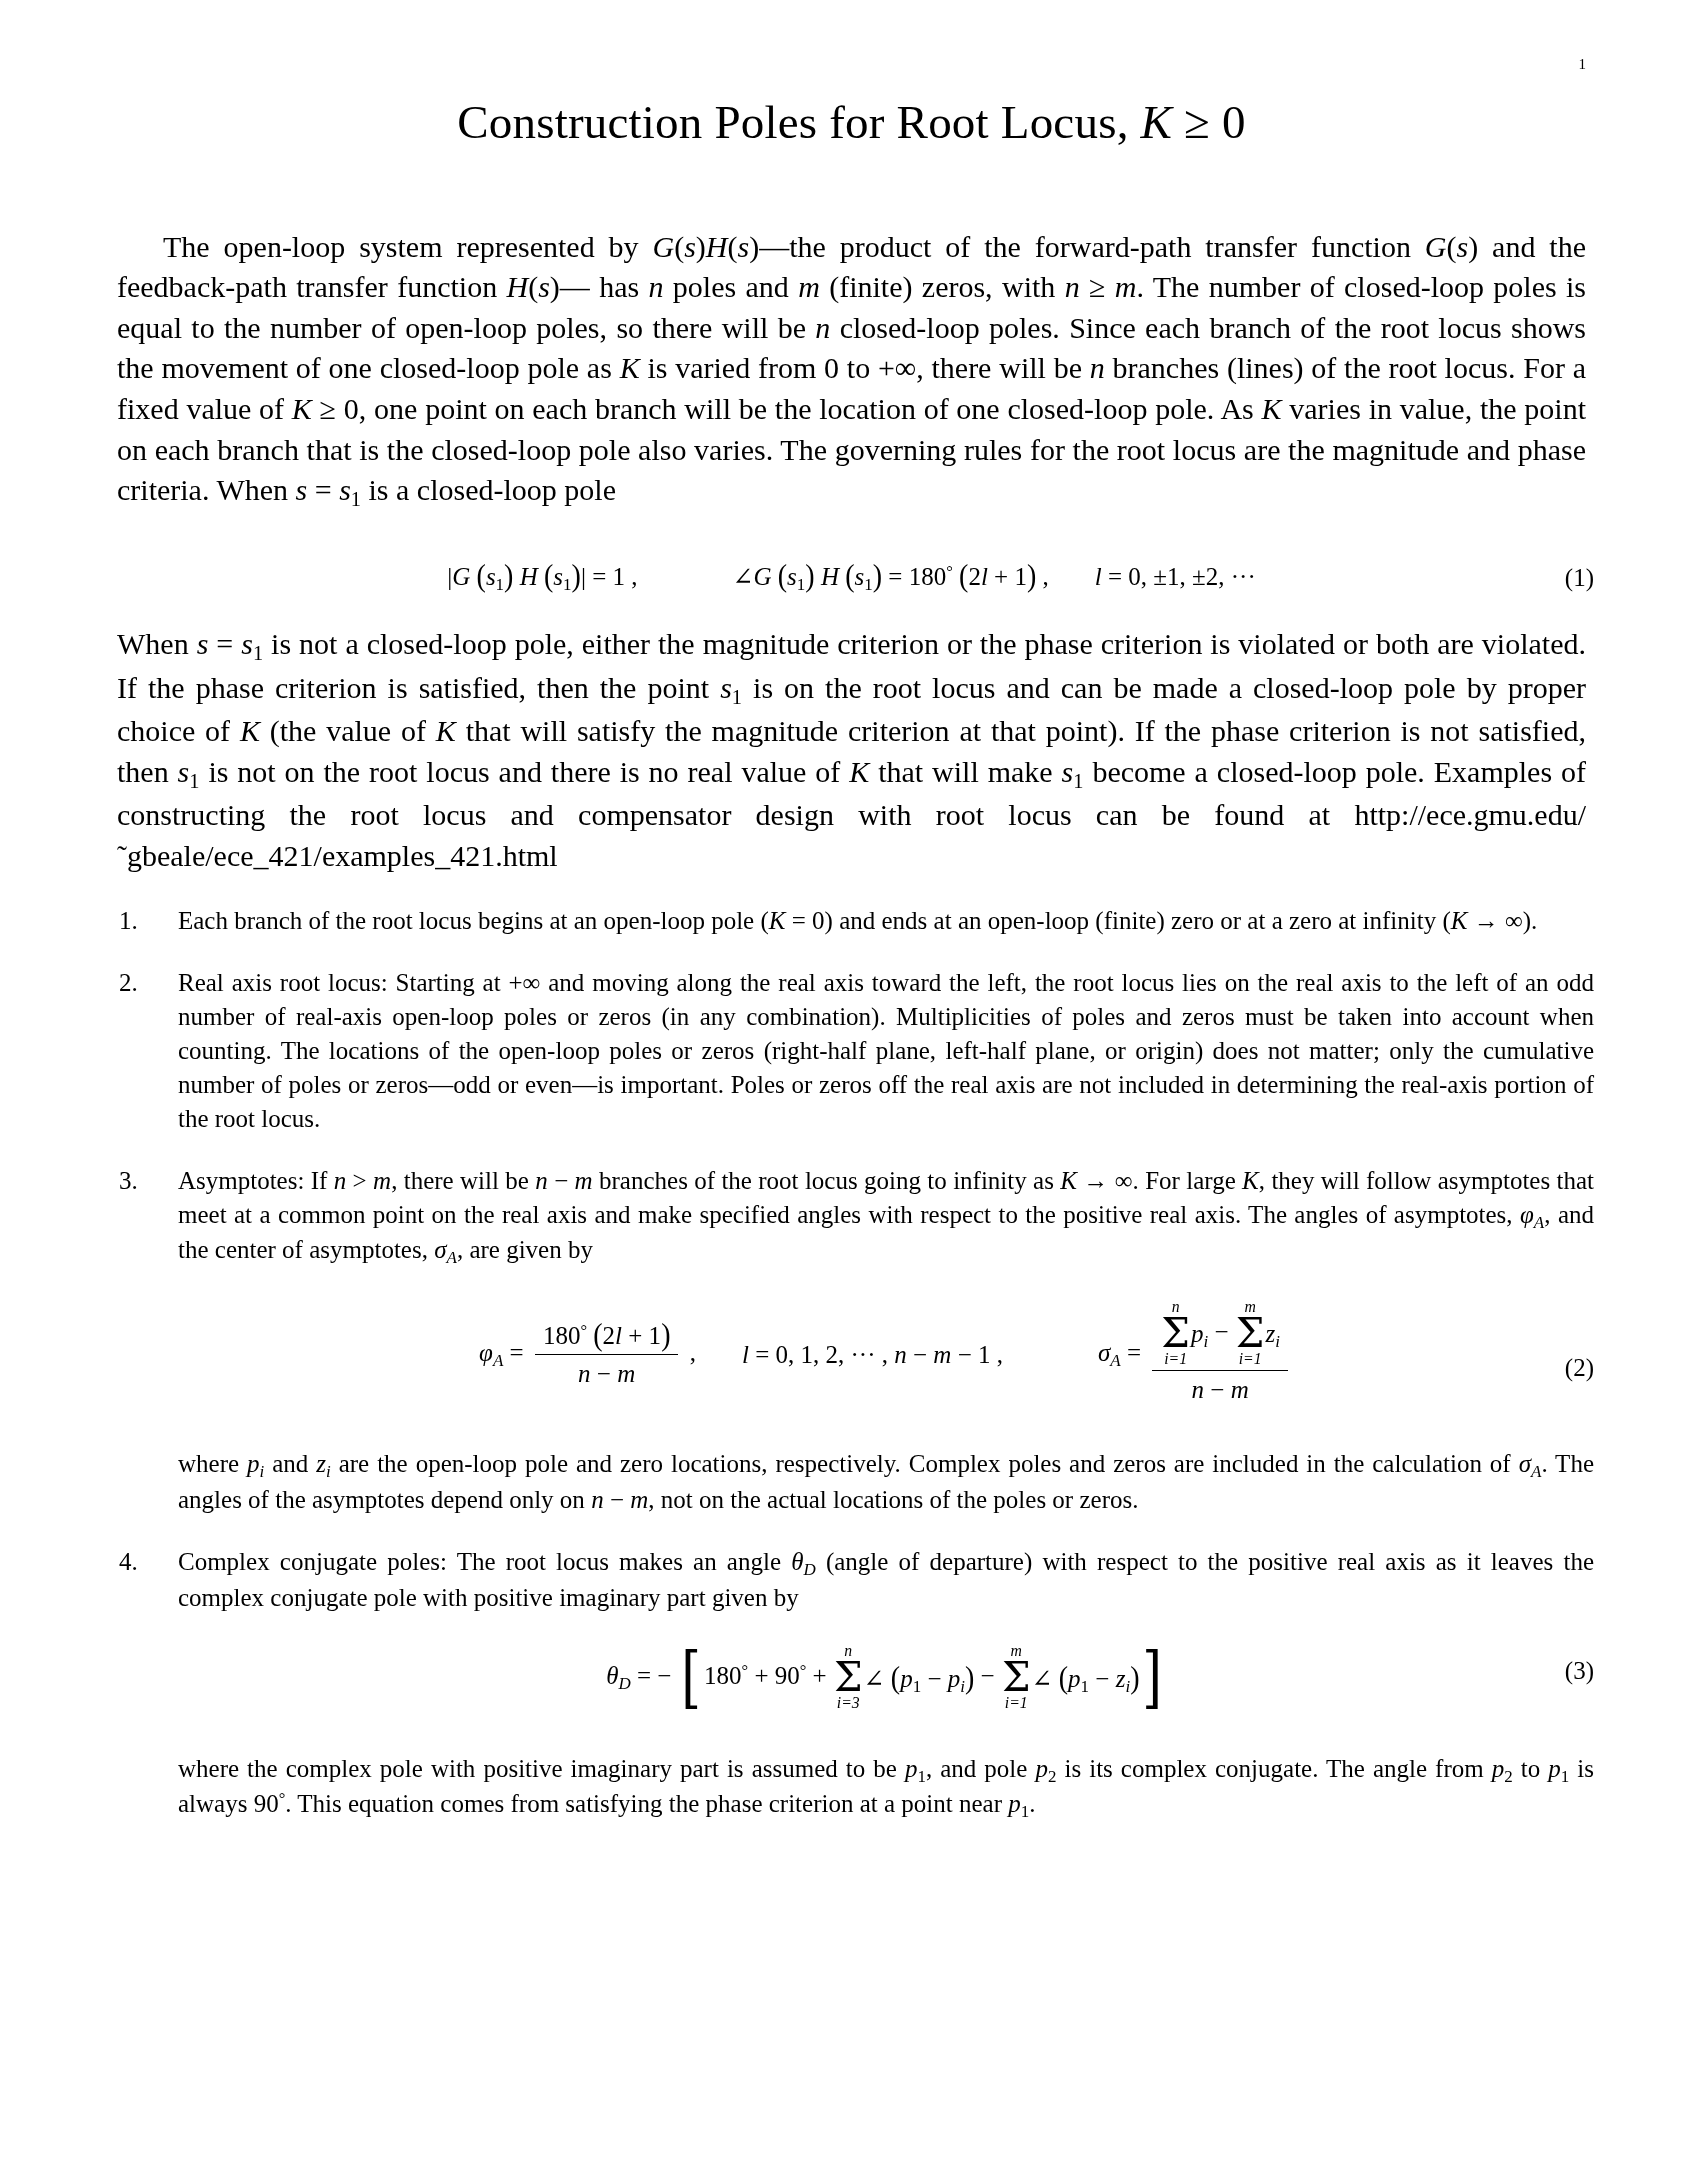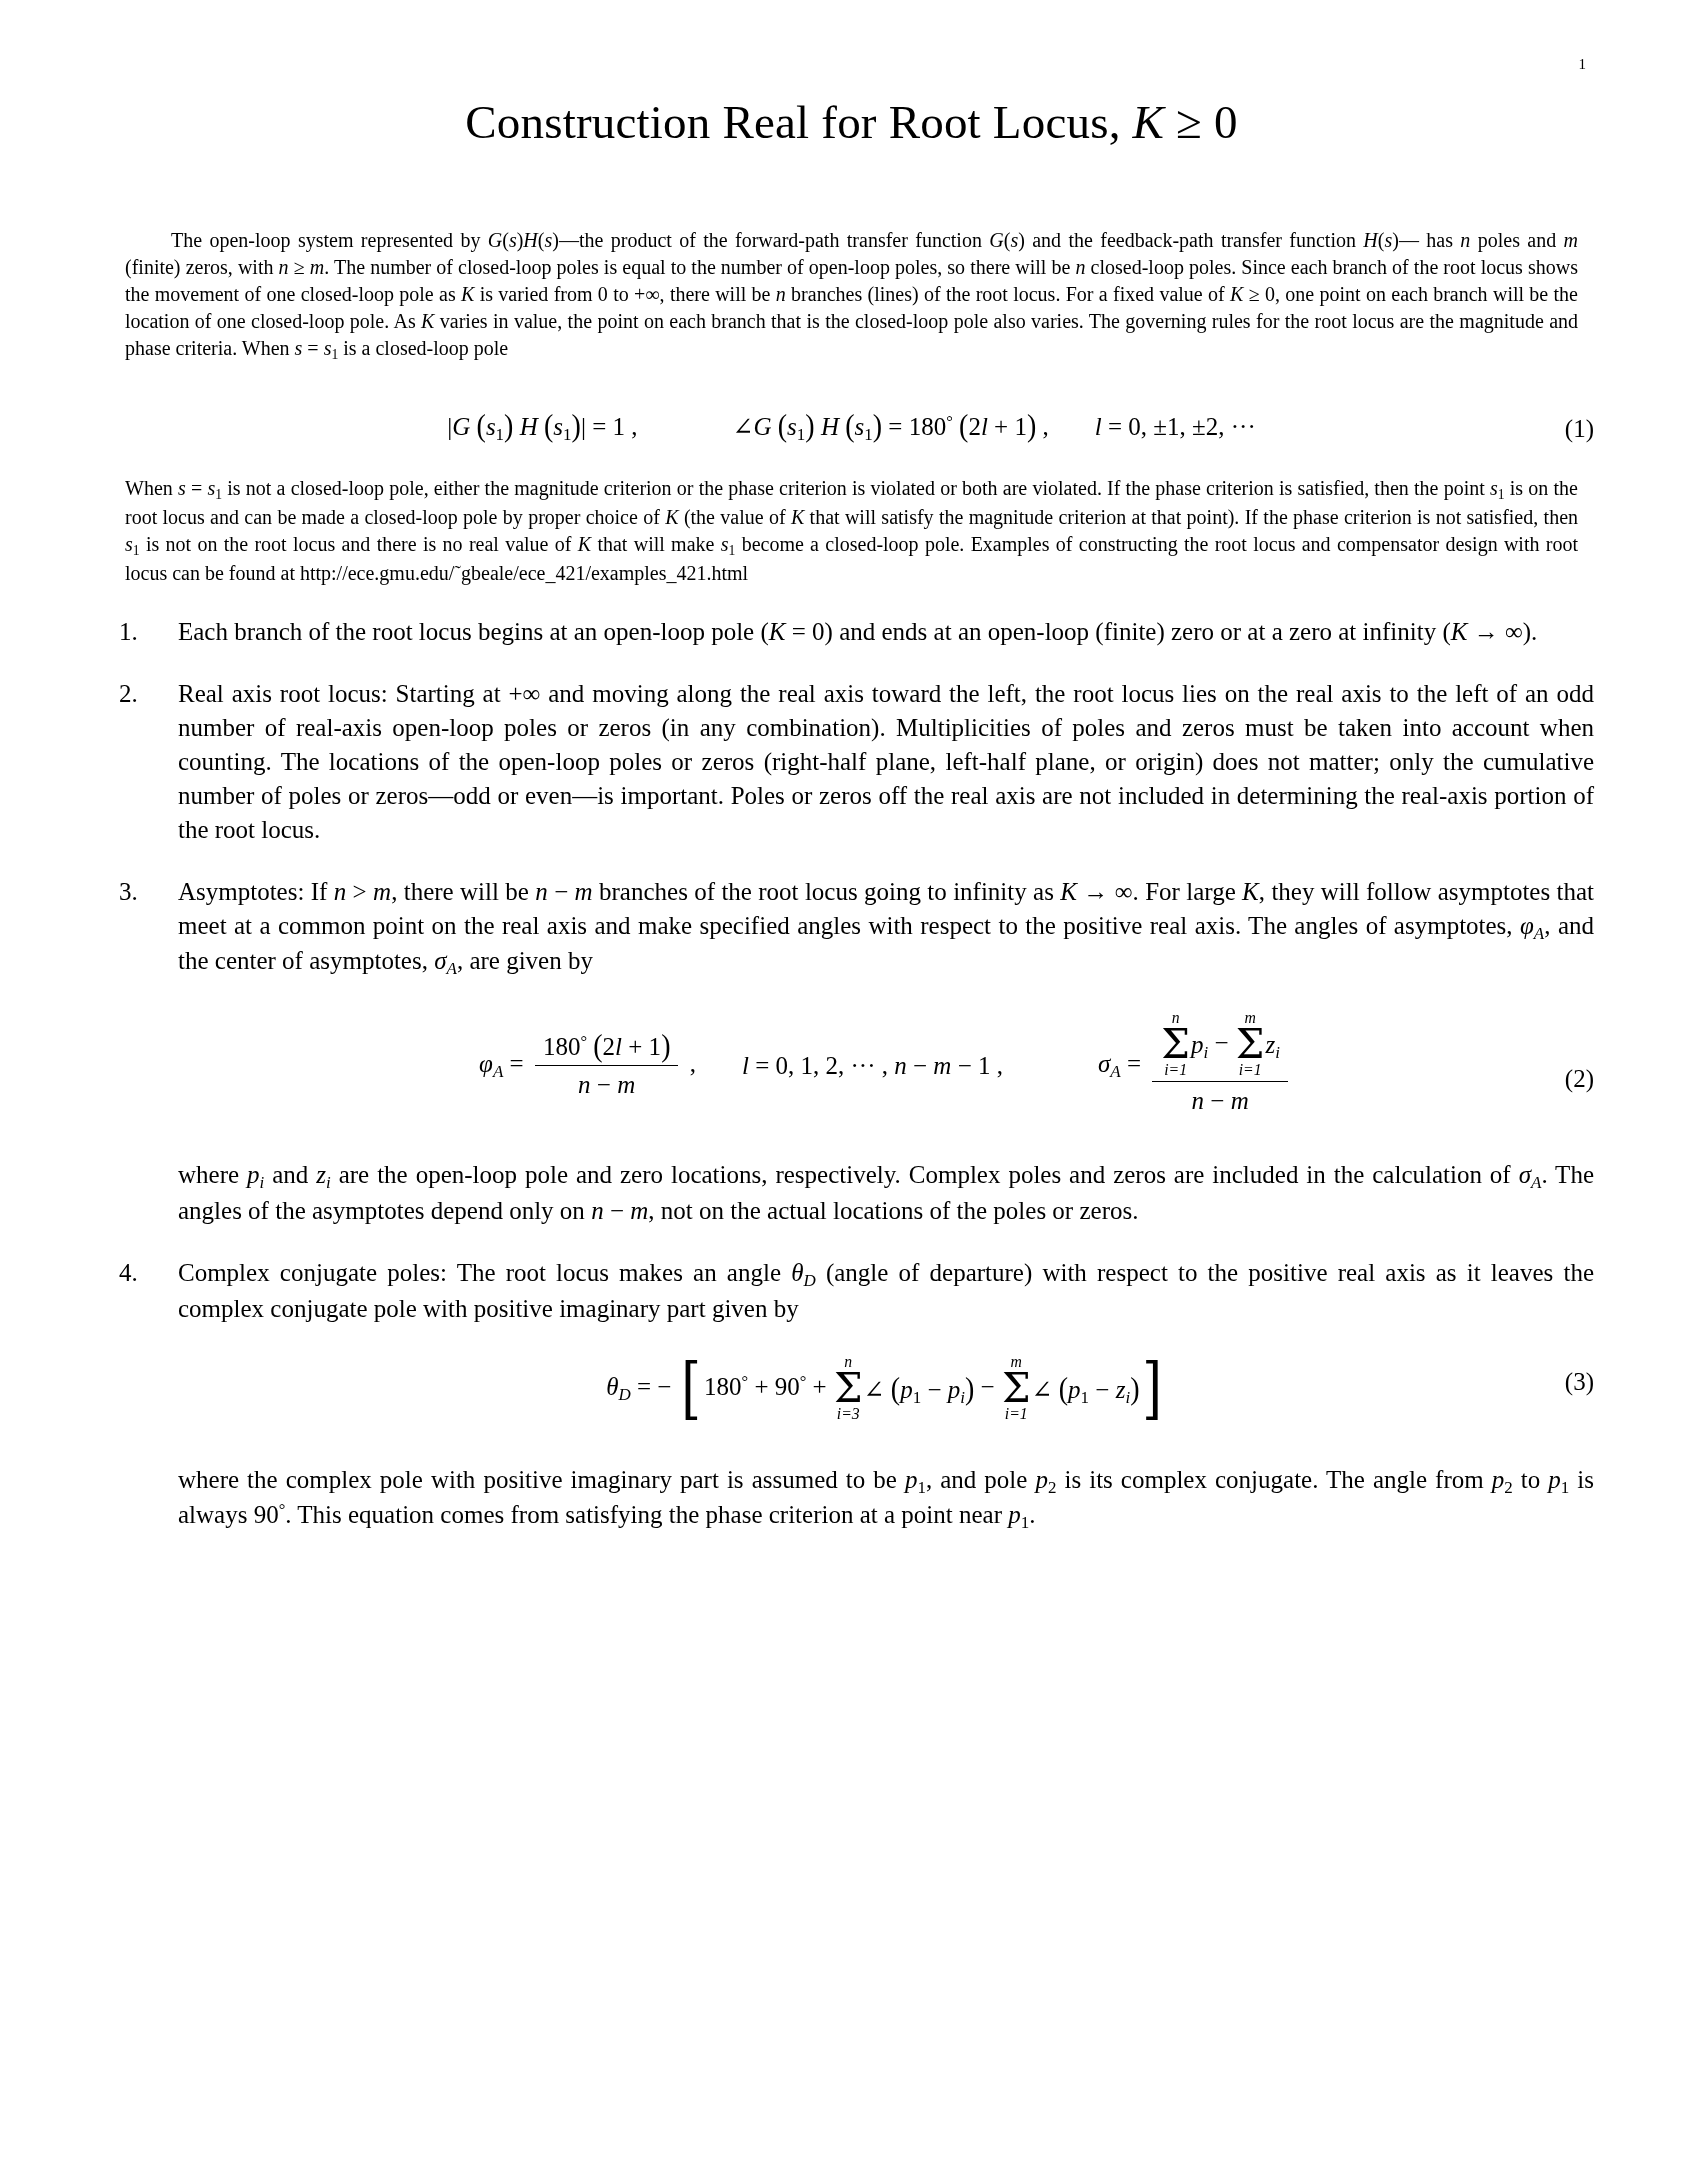--- a/index.html
+++ b/index.html
@@ -38,25 +38,25 @@
   h1.doc-title {
     font-weight: normal;
     font-size: 47px;
     line-height: 1.16;
     text-align: center;
     margin: 0 0 0 0;
     letter-spacing: 0.2px;
   }
   h1.doc-title .mi { font-style: italic; font-family: "Liberation Serif", serif; }
   p.body-par {
-    font-size: 20px;
+    font-size: 30px;
     line-height: 1.355;
     text-align: justify;
     text-justify: inter-word;
-    margin: 16px;
+    margin: 8px;
     hyphens: none;
   }
   p.first-par { margin-top: 77px; text-indent: 46px; }
   p.second-par { margin-top: 0; text-indent: 0; }
 
   .mi { font-style: italic; }
   .mn, .mo { font-style: normal; }
   sub.sb { font-size: 0.68em; vertical-align: -0.28em; font-style: italic; }
   sub.sbn { font-size: 0.68em; vertical-align: -0.28em; font-style: normal; }
   sup.sp { font-size: 0.66em; vertical-align: 0.48em; font-style: normal; }
@@ -169,21 +169,21 @@
 </style>
 </head>
 <body>
 
 <div class="page">
 
   <div class="page-number">1</div>
 
   <div class="content">
 
-    <h1 class="doc-title"><span>Construction Real for Root Locus,</span> <span class="mi">K</span> <span class="mo">≥</span> <span class="mn">0</span></h1>
+    <h1 class="doc-title"><span>Construction Poles for Root Locus,</span> <span class="mi">K</span> <span class="mo">≥</span> <span class="mn">0</span></h1>
 
     <p class="body-par first-par">The open-loop system represented by <span class="mi">G</span>(<span class="mi">s</span>)<span class="mi">H</span>(<span class="mi">s</span>)—the product of the forward-path transfer function <span class="mi">G</span>(<span class="mi">s</span>) and the feedback-path transfer function <span class="mi">H</span>(<span class="mi">s</span>)— has <span class="mi">n</span> poles and <span class="mi">m</span> (finite) zeros, with <span class="nb"><span class="mi">n</span> ≥ <span class="mi">m</span></span>. The number of closed-loop poles is equal to the number of open-loop poles, so there will be <span class="mi">n</span> closed-loop poles. Since each branch of the root locus shows the movement of one closed-loop pole as <span class="mi">K</span> is varied from 0 to +∞, there will be <span class="mi">n</span> branches (lines) of the root locus. For a fixed value of <span class="nb"><span class="mi">K</span> ≥ 0</span>, one point on each branch will be the location of one closed-loop pole. As <span class="mi">K</span> varies in value, the point on each branch that is the closed-loop pole also varies. The governing rules for the root locus are the magnitude and phase criteria. When <span class="nb"><span class="mi">s</span> = <span class="mi">s</span><sub class="sbn">1</sub></span> is a closed-loop pole</p>
 
     <div class="eq-block eq1">
       <div class="eq-inner">
         <span>|<span class="mi">G</span> <span class="bigparen">(</span><span class="mi">s</span><sub class="sbn">1</sub><span class="bigparen">)</span> <span class="mi">H</span> <span class="bigparen">(</span><span class="mi">s</span><sub class="sbn">1</sub><span class="bigparen">)</span>| = 1 ,</span><span class="gap-lg"></span><span>∠<span class="mi">G</span> <span class="bigparen">(</span><span class="mi">s</span><sub class="sbn">1</sub><span class="bigparen">)</span> <span class="mi">H</span> <span class="bigparen">(</span><span class="mi">s</span><sub class="sbn">1</sub><span class="bigparen">)</span> = 180<sup class="sp">°</sup> <span class="bigparen">(</span>2<span class="mi">l</span> + 1<span class="bigparen">)</span> ,</span><span class="gap-md"></span><span><span class="mi">l</span> = 0, ±1, ±2, ···</span>
       </div>
       <div class="eq-tag">(1)</div>
     </div>
 

